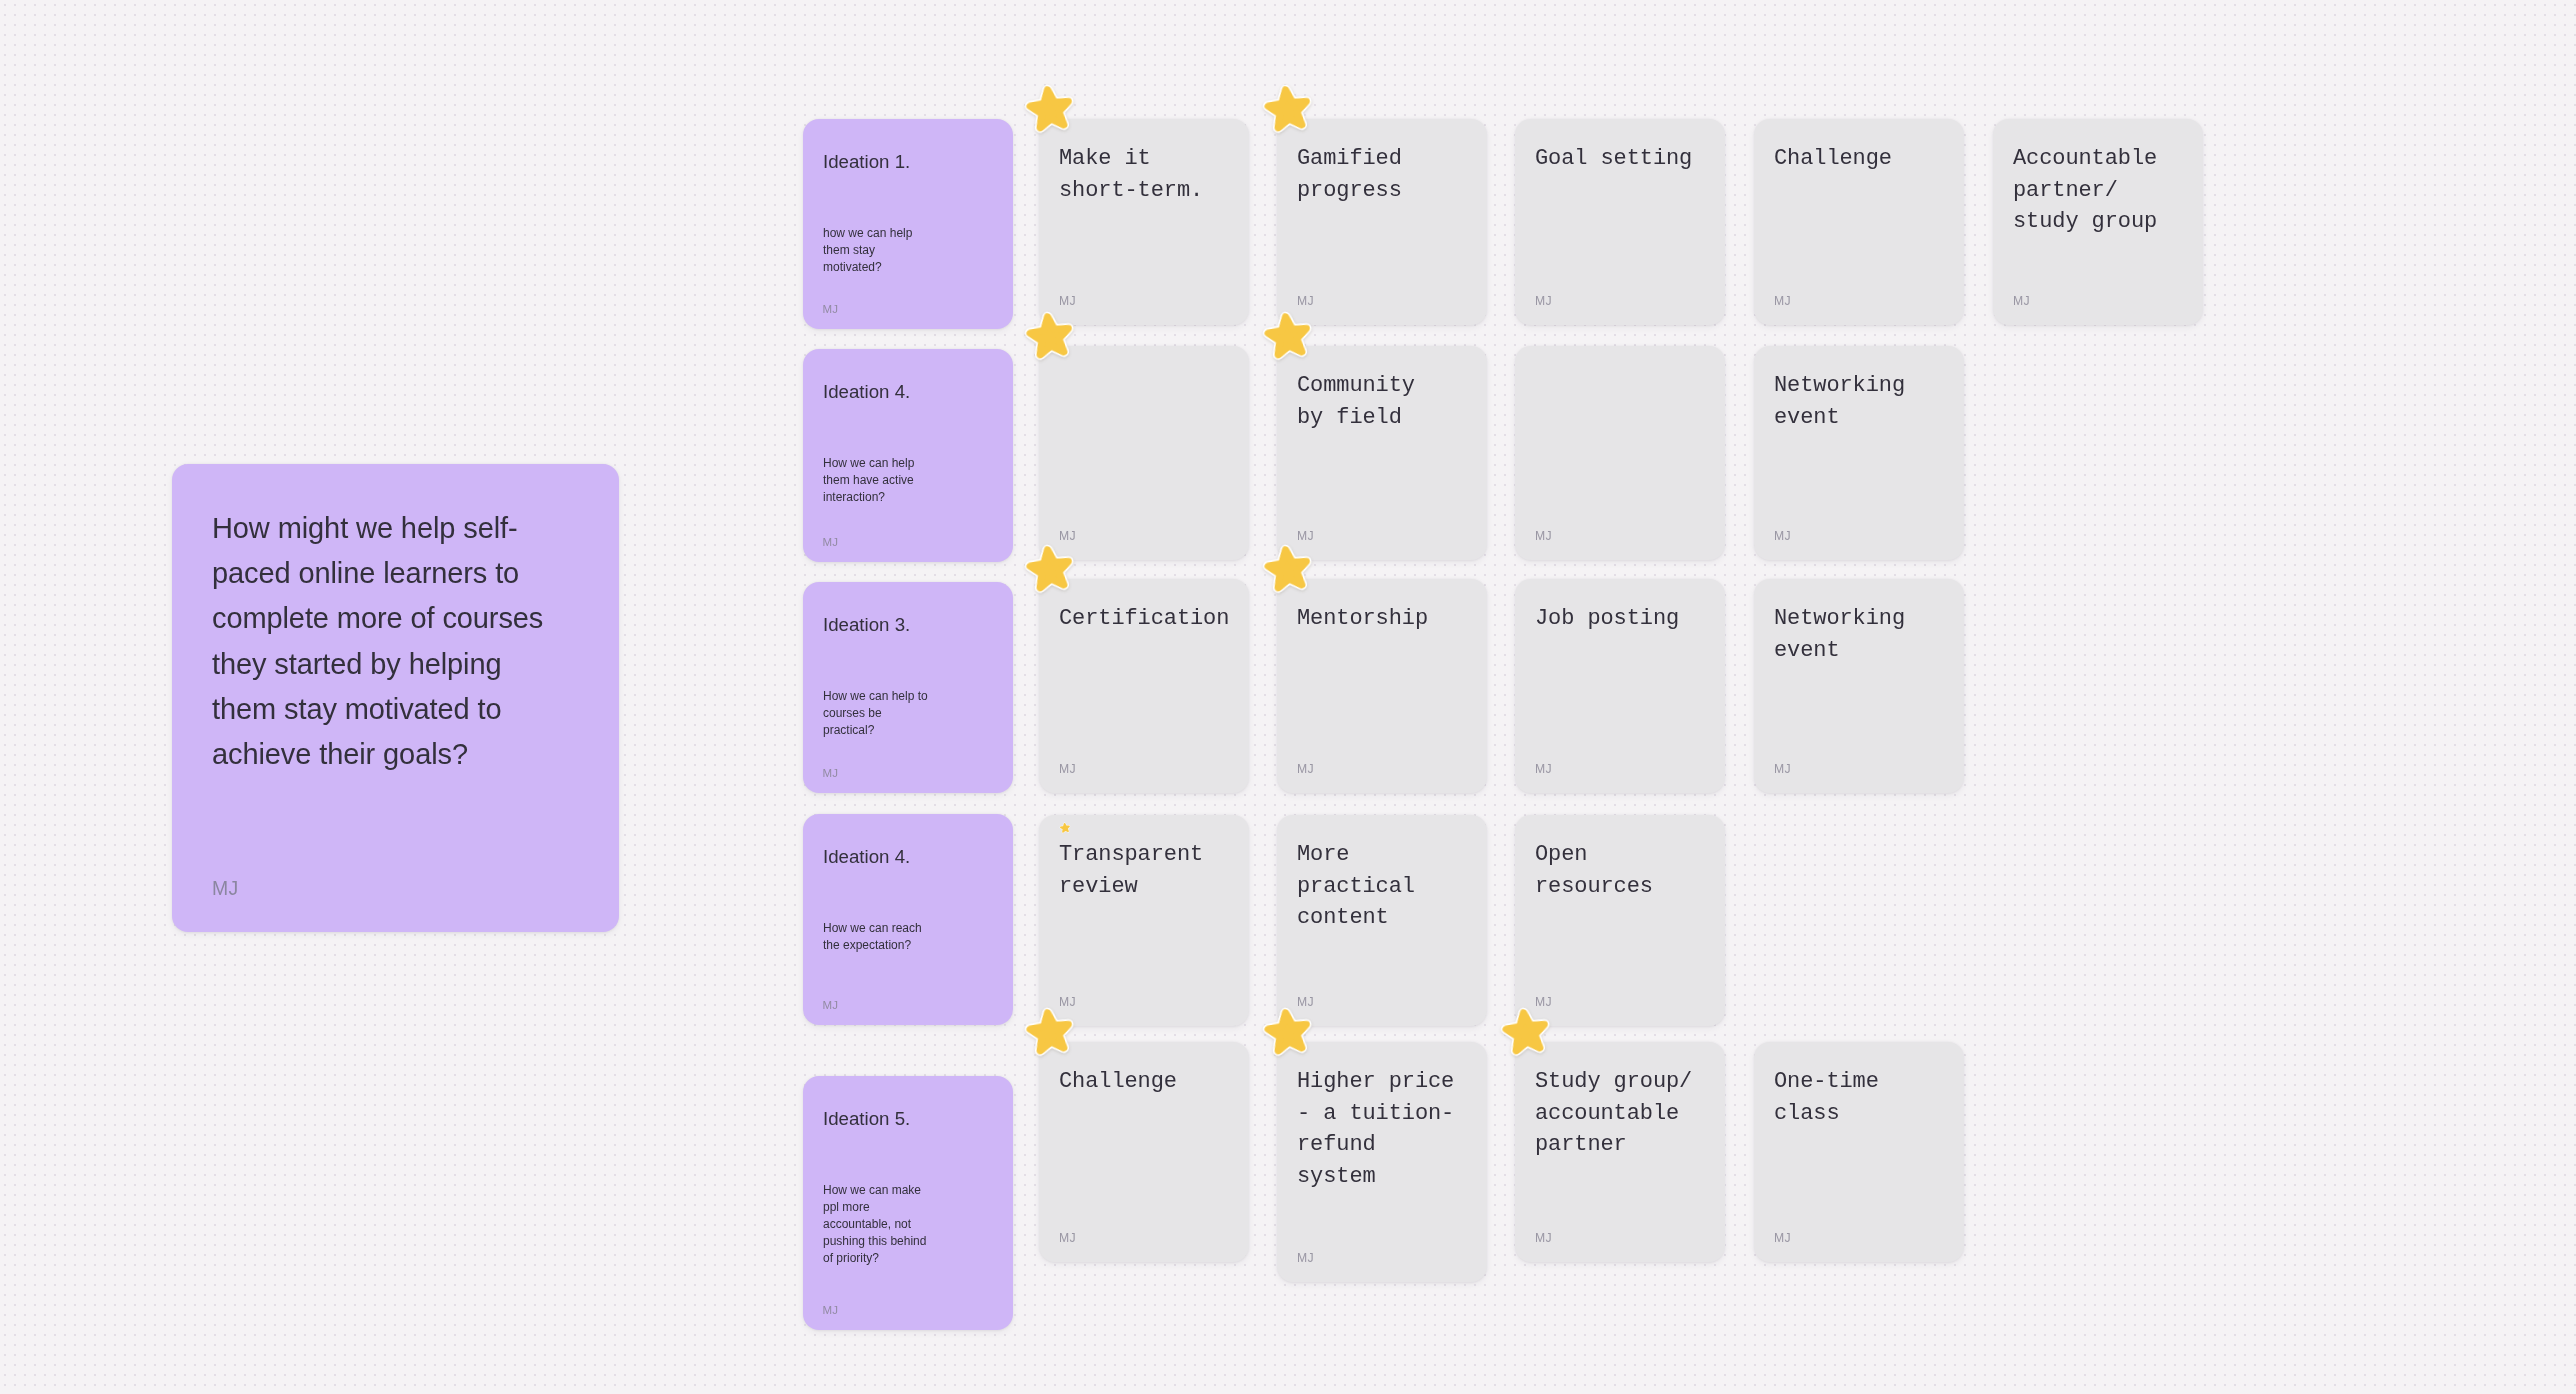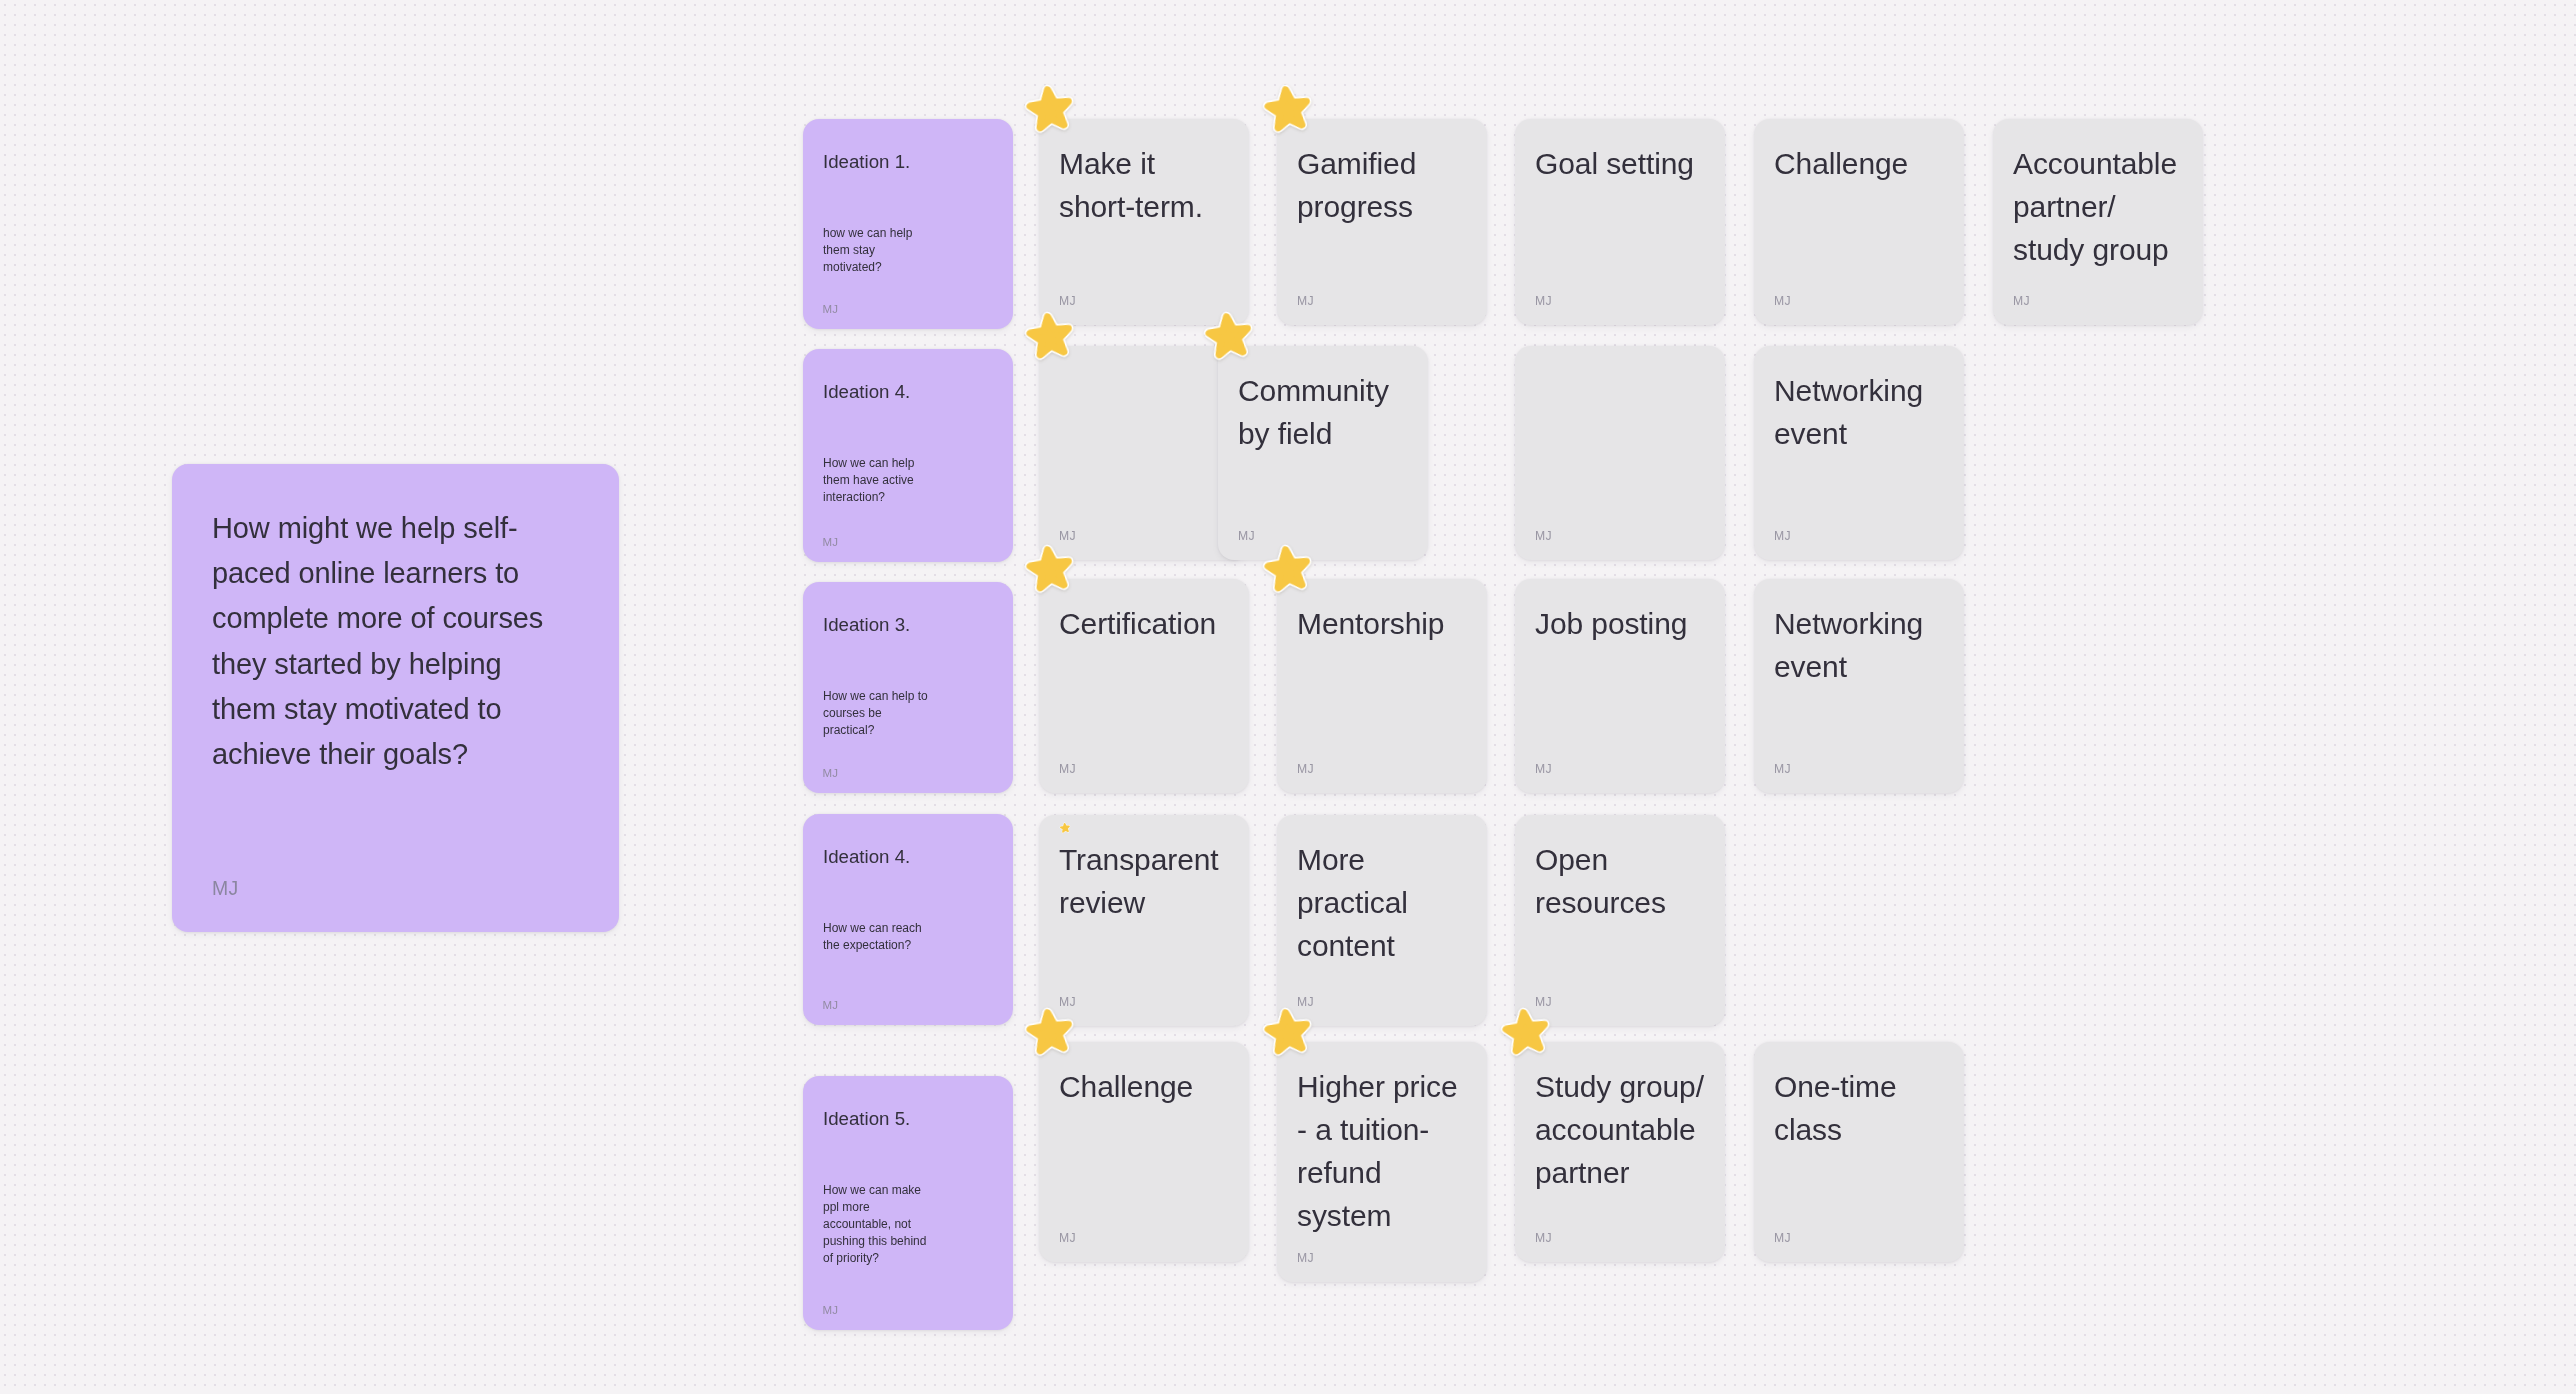--- a/index.html
+++ b/index.html
@@ -13,21 +13,21 @@
   .note{
     position:absolute;border-radius:16px;box-sizing:border-box;
     box-shadow:0 0.7px 2.2px rgba(40,30,60,0.07), 0 2.9px 7.2px rgba(40,30,60,0.05);
   }
   .note.purple{background:#cfb6f7;}
   .note.gray{background:#e6e5e7;}
   .note-text{
     white-space:pre-line;color:#33303c;
   }
   .gray .note-text{
-    padding:24.4px 10px 0 20px;font-size:30px;line-height:1.43;letter-spacing:-0.1px;
+    padding:24.4px 10px 0 20px;font-size:22px;line-height:1.43;letter-spacing:-0.1px;font-family:Liberation Mono, monospace;
   }
   .ideation .note-title{
     padding:30px 17px 0 20px;font-size:18.7px;line-height:1.42;color:#33303c;
   }
   .ideation .note-body{
     padding:0 24px 0 20px;margin-top:49px;font-size:12px;line-height:1.42;
     white-space:pre-line;color:#33303c;
   }
   .prompt-note .note-text{
     padding:42px 33px 0 40px;font-size:29px;line-height:1.56;letter-spacing:-0.1px;
@@ -141,21 +141,21 @@
 
   <div class="note gray" style="left: 1039px; top: 346px; width: 210px; height: 214px;">
     <div class="author">MJ</div>
 
   <svg class="star" viewBox="0 0 100 100">
     <path d="M50,14 L59.4,37.1 L84.2,38.9 L65.2,54.9 L71.2,79.1 L50,66 L28.8,79.1 L34.8,54.9 L15.8,38.9 L40.6,37.1 Z" fill="#ffffff" stroke="#ffffff" stroke-width="19" stroke-linejoin="round"></path>
     <path d="M50,14 L59.4,37.1 L84.2,38.9 L65.2,54.9 L71.2,79.1 L50,66 L28.8,79.1 L34.8,54.9 L15.8,38.9 L40.6,37.1 Z" fill="#f7c743" stroke="#f7c743" stroke-width="13" stroke-linejoin="round"></path>
   </svg>
 </div>
 
-  <div class="note gray" style="left: 1218px; top: 346px; width: 210px; height: 214px;">
+  <div class="note gray" style="left: 1277px; top: 346px; width: 210px; height: 214px;">
     <div class="note-text">Community
 by field</div>
     <div class="author">MJ</div>
 
   <svg class="star" viewBox="0 0 100 100">
     <path d="M50,14 L59.4,37.1 L84.2,38.9 L65.2,54.9 L71.2,79.1 L50,66 L28.8,79.1 L34.8,54.9 L15.8,38.9 L40.6,37.1 Z" fill="#ffffff" stroke="#ffffff" stroke-width="19" stroke-linejoin="round"></path>
     <path d="M50,14 L59.4,37.1 L84.2,38.9 L65.2,54.9 L71.2,79.1 L50,66 L28.8,79.1 L34.8,54.9 L15.8,38.9 L40.6,37.1 Z" fill="#f7c743" stroke="#f7c743" stroke-width="13" stroke-linejoin="round"></path>
   </svg>
 </div>
 

